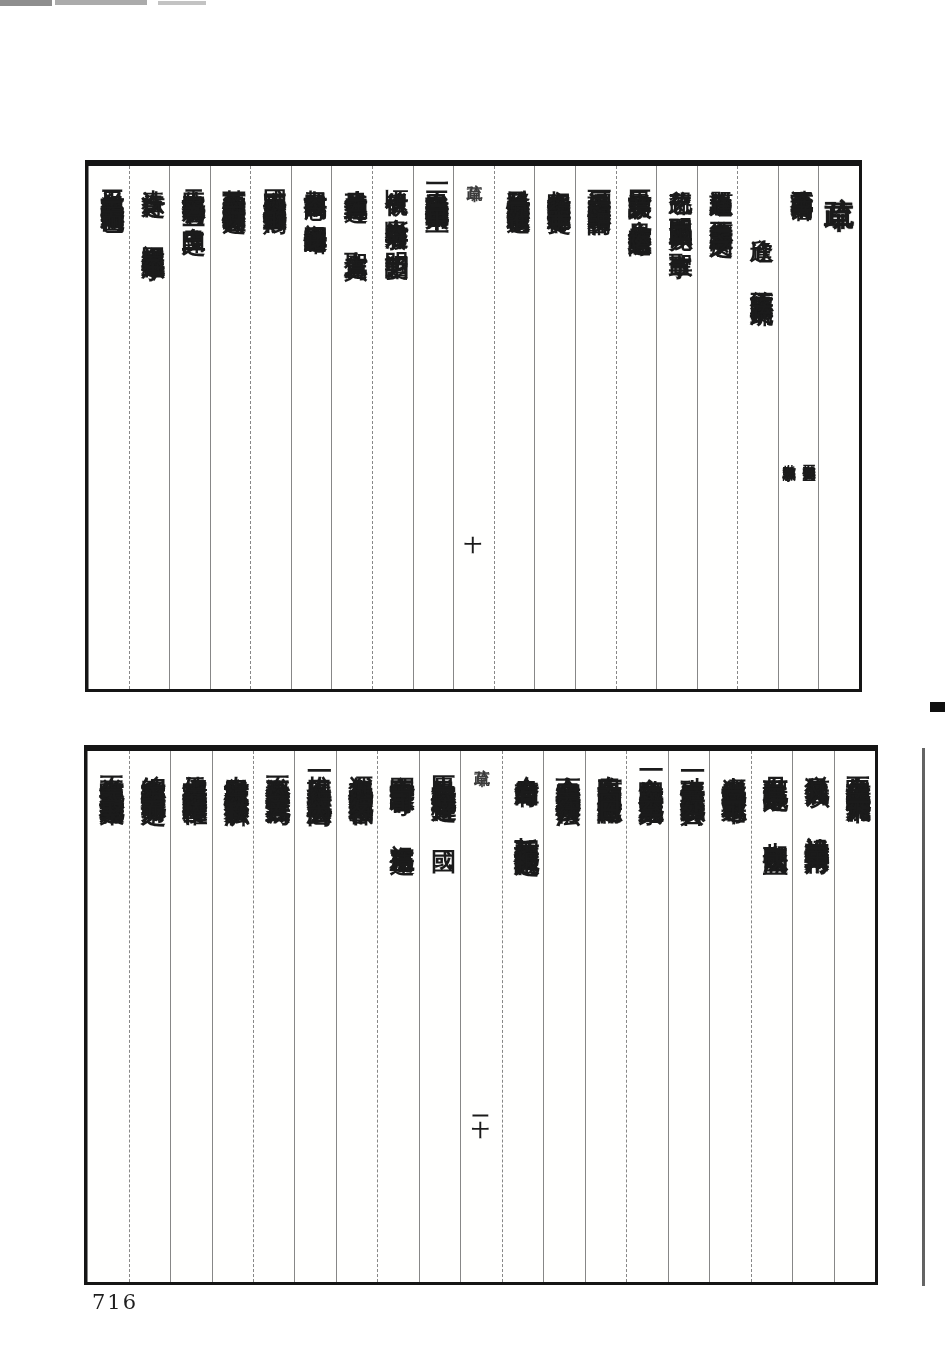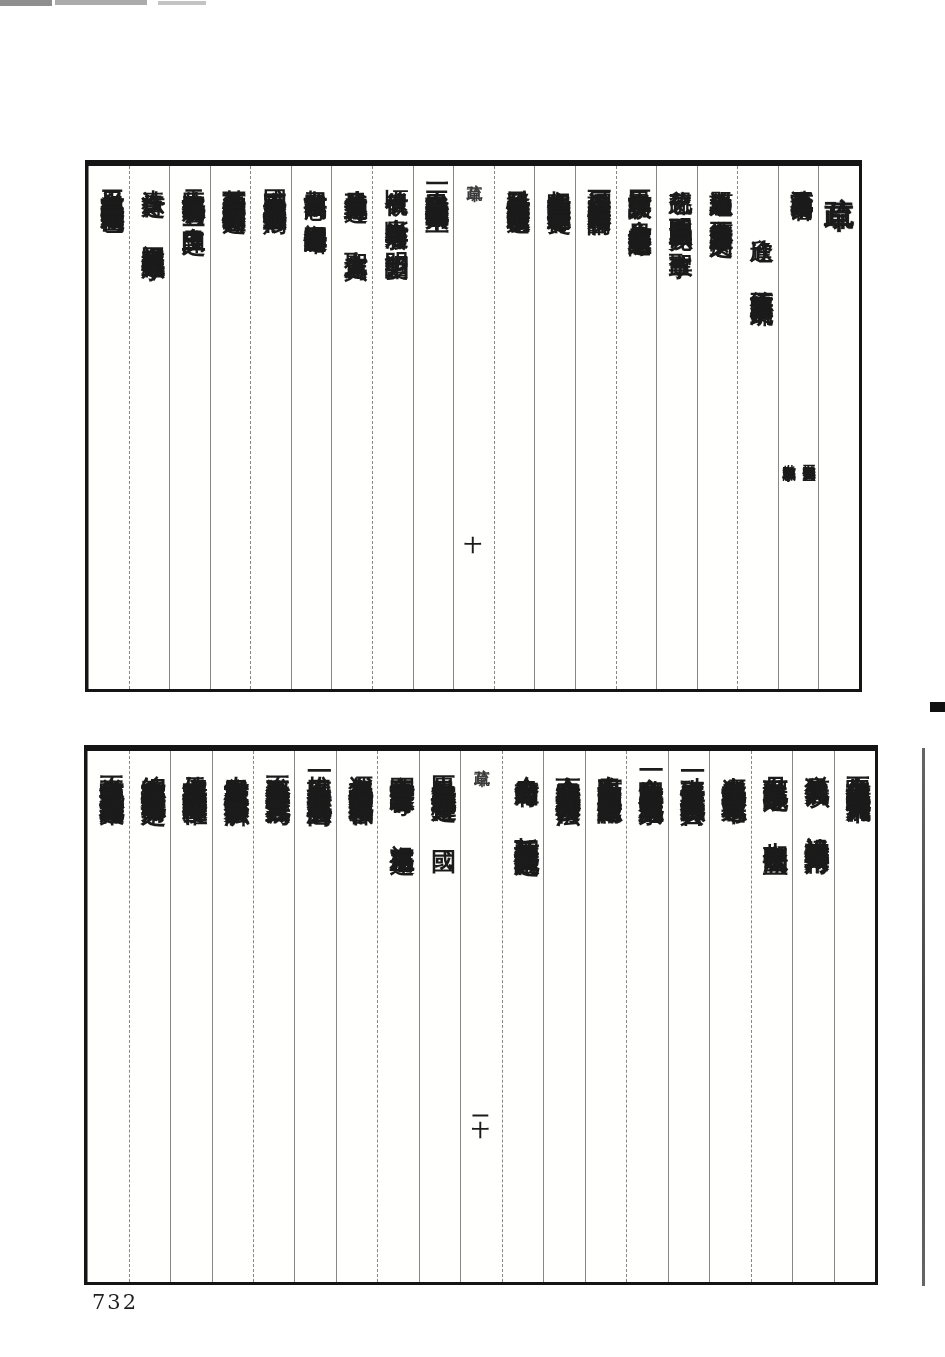--- a/index.html
+++ b/index.html
@@ -99,14 +99,14 @@
       <div class="col text">不避親外不避讎者乎會推之久行也又豈無居為</div>
       <div class="col text">奇貨乘以樹恩藉以償得者乎此以示公反以濟私</div>
       <div class="col text">使天官柄衡者反旁觀畫諾不如罷衆人會推使權</div>
       <div class="col text">總歸之吏部其舉之而當也我得以考其明舉之而</div>
       <div class="col text">不當也彼不得以分其罪況乎要津之地神遇畢聚</div>
     </div>
 
   <span class="gutter-tick"></span>
   <span class="page-edge-line"></span>
 
-  <div class="page-number">732</div>
+  <div class="page-number">716</div>
 </div>
 
 </body></html>

